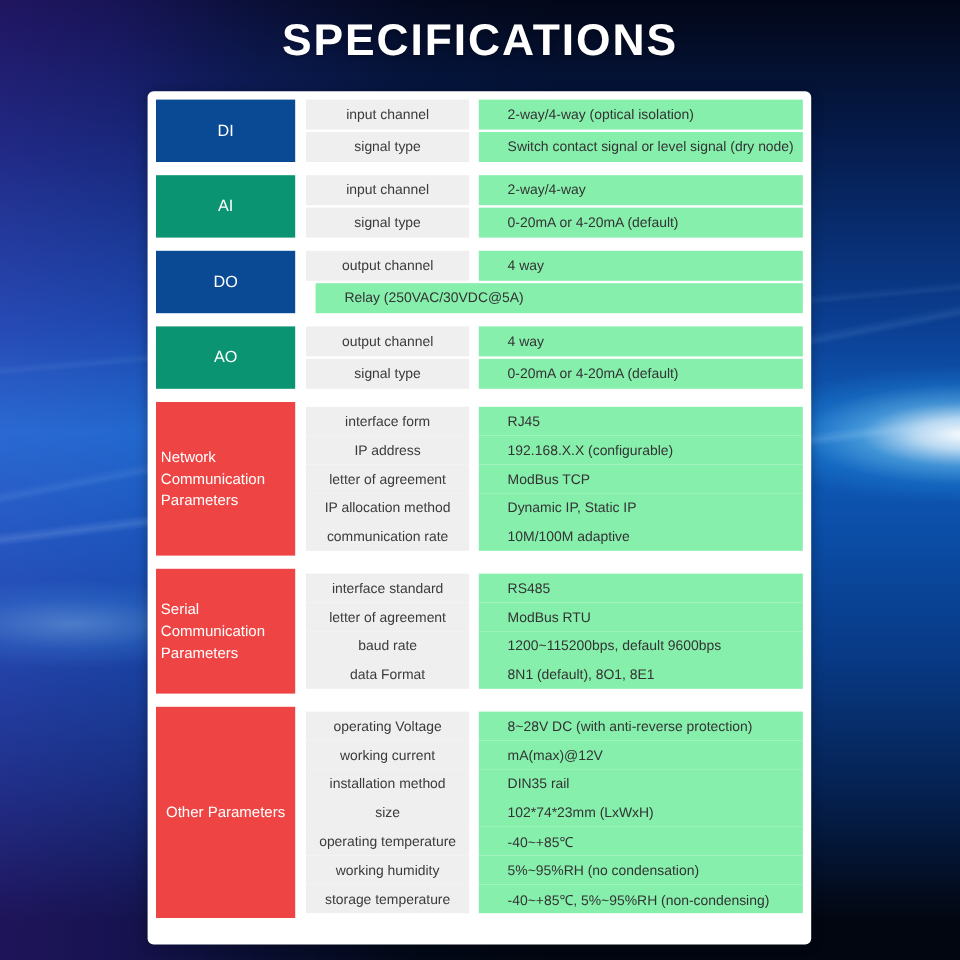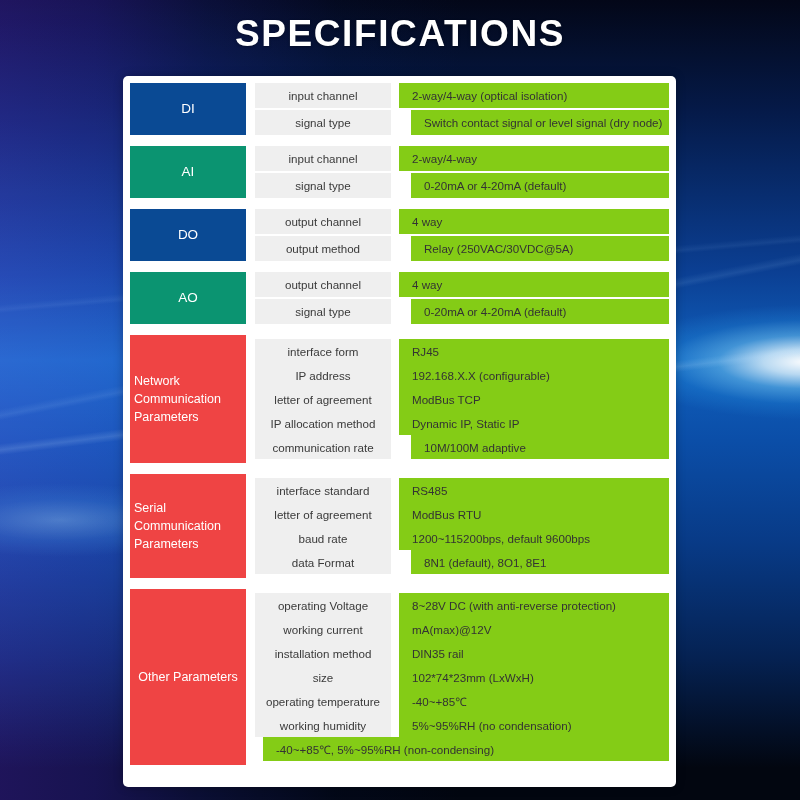--- a/index.html
+++ b/index.html
@@ -139,42 +139,42 @@
     display: flex;
     flex-direction: column;
     margin-left: 9px;
     border-radius: 21px;
   }
   .row {
     display: flex;
     height: 25px;
     margin-bottom: 2px;
   }
-  .row:last-child { margin-bottom: 0; gap: 12px; }
+  .row:last-child { margin-bottom: 0; }
 
   .key {
     width: 136px;
     flex: 0 0 136px;
     background: #efefef;
     display: flex;
     align-items: center;
     justify-content: center;
     text-align: center;
     font-size: 11.6px;
     color: #3a3a3a;
     padding: 0 3px;
   }
   .val {
     flex: 1 1 auto;
-    background: #84cc16;
+    background: #86efac;
     display: flex;
     align-items: center;
     font-size: 11.6px;
     color: #333333;
-    padding-left: 13px;
+    padding-left: 24px;
     margin-left: 8px;
     white-space: nowrap;
   }
 
   
   .block.multi .row { margin-bottom: 0; height: 24px; }
   .block.multi .rows .row:first-child .key,
   .block.multi .rows .row:first-child .val { padding-top: 1px; }
   .block.multi .rows { padding: 4px 0; }
 </style>
@@ -222,21 +222,20 @@
       <div class="block">
         <div class="cat blue">
           <span>DO</span>
         </div>
         <div class="rows">
           <div class="row">
             <div class="key">output channel</div>
             <div class="val">4 way</div>
           </div>
           <div class="row">
-            <div class="key">output method</div>
             <div class="val">Relay (250VAC/30VDC@5A)</div>
           </div>
         </div>
       </div>
       <div class="block">
         <div class="cat green">
           <span>AO</span>
         </div>
         <div class="rows">
           <div class="row">
@@ -322,18 +321,19 @@
           </div>
           <div class="row">
             <div class="key">operating temperature</div>
             <div class="val">-40~+85℃</div>
           </div>
           <div class="row">
             <div class="key">working humidity</div>
             <div class="val">5%~95%RH (no condensation)</div>
           </div>
           <div class="row">
+            <div class="key">storage temperature</div>
             <div class="val">-40~+85℃, 5%~95%RH (non-condensing)</div>
           </div>
         </div>
       </div>
     </div>
 </div>
 
 </body></html>

